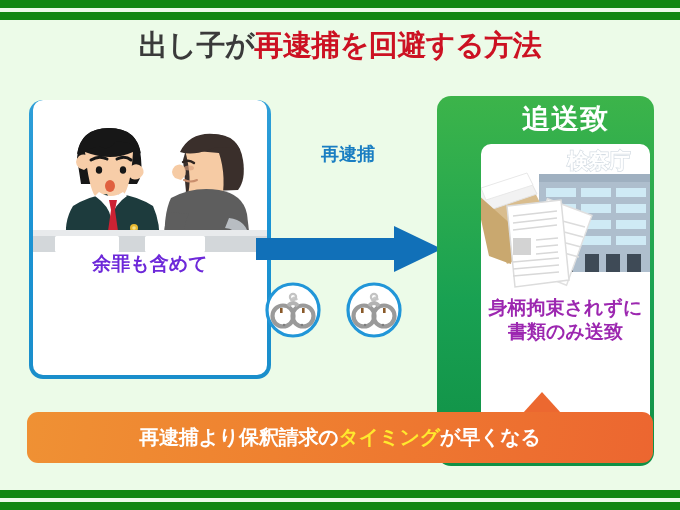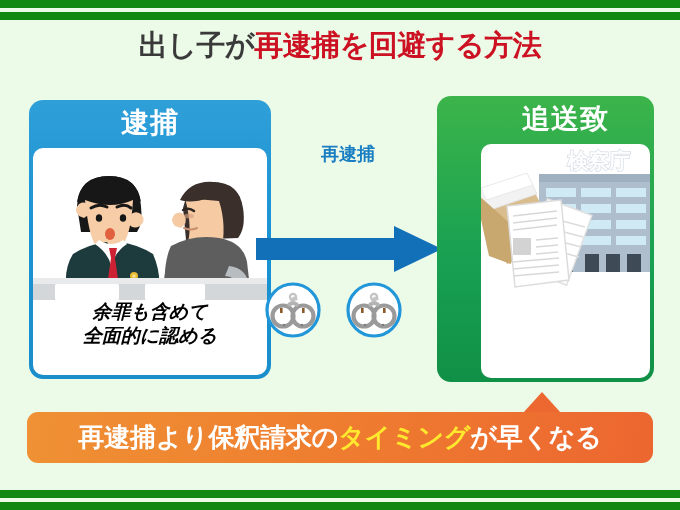--- a/index.html
+++ b/index.html
@@ -68,24 +68,24 @@
   .panel-caption {
     text-align: center;
     font-weight: bold;
     font-size: 19px;
     line-height: 1.25;
     white-space: nowrap;
   }
 
   
   .panel-left  { left: 29px; top: 100px; width: 242px; height: 279px; background: linear-gradient(180deg,#2f9fd8 0%,#1b93d4 45%,#1a8ecb 100%); }
-  .panel-left .panel-caption { color: #000000; font-style: italic; }
-
-  
-  .panel-right { left: 437px; top: 96px; width: 217px; height: 286px; background: linear-gradient(180deg,#3cb44a 0%,#19a152 55%,#109046 100%); padding-left: 40px; }
+  .panel-left .panel-caption { color: #6d28d9; }
+
+  
+  .panel-right { left: 437px; top: 96px; width: 217px; height: 370px; background: linear-gradient(180deg,#3cb44a 0%,#19a152 55%,#109046 100%); padding-left: 40px; }
   .panel-right .panel-caption { color: #9c27b0; }
 
   
   .arrow-label {
     position: absolute;
     left: 262px; top: 143px; width: 172px;
     text-align: center;
     color: #1a7ec2;
     font-weight: bold;
     font-size: 18px;
@@ -112,42 +112,41 @@
     position: absolute;
     left: 523px; top: 392px;
     width: 0; height: 0;
     border-left: 19px solid transparent;
     border-right: 19px solid transparent;
     border-bottom: 21px solid #ec6830;
   }
   .banner-text {
     color: #ffffff;
     font-weight: bold;
-    font-size: 26px;
+    font-size: 20px;
     white-space: nowrap;
     letter-spacing: -0.2px;
   }
   .banner-text .hl { color: #ffe92e; }
 
   svg { display: block; }
 </style>
 </head>
 <body>
 
 <div class="bar bar-top-1"></div>
 <div class="bar bar-top-2"></div>
 <div class="bar bar-bot-1"></div>
 <div class="bar bar-bot-2"></div>
 
 <div class="title">
   <span>出し子が</span><span class="accent">再逮捕を回避する方法</span>
 </div>
 
 <div class="panel panel-left">
-  <div class="panel-head">逮捕</div>
   <div class="panel-body">
 
     <svg width="234" height="152" viewBox="0 0 234 152">
 
       <g>
         <path d="M150 60 q6 -26 30 -26 q26 0 30 26 q3 20 -5 30 l-52 2 z" fill="#3a2f2b"></path>
         <path d="M142 78 q-6 -6 0 -12 q6 -4 10 2 q3 7 -4 12 z" fill="#f6cba4"></path>
         <path d="M152 50 q8 30 2 48 q-2 8 4 10 l30 -3 q6 -28 -2 -52 z" fill="#f6cba4"></path>
         <path d="M147 52 q10 -20 34 -18 q20 2 26 16 q-18 -6 -32 0 q-16 6 -28 2 z" fill="#3a2f2b"></path>
         <ellipse cx="156" cy="68" rx="5" ry="2.5" fill="#d9a07e" opacity="0.65"></ellipse>
@@ -185,21 +184,20 @@
       <g>
         <rect x="0" y="134" width="234" height="18" fill="#d3d7da"></rect>
         <rect x="0" y="130" width="234" height="6" fill="#e8eaec"></rect>
         <rect x="22" y="136" width="64" height="16" rx="1.5" fill="#ffffff"></rect>
         <rect x="112" y="136" width="60" height="16" rx="1.5" fill="#ffffff"></rect>
       </g>
     </svg>
 
     <div class="panel-caption">
       <div>余罪も含めて</div>
-      <div>全面的に認める</div>
     </div>
   </div>
 </div>
 
 <div class="arrow-label">
   <div>再逮捕</div>
 </div>
 
 <div class="arrow-wrap">
   <svg width="186" height="46" viewBox="0 0 186 46">
@@ -306,20 +304,24 @@
           <path d="M75 96 l22 -2"></path>
             <path d="M75 103 l22 -2"></path>
             <path d="M75 110 l22 -2"></path>
           <path d="M52 118 l46 -4"></path>
             <path d="M52 125 l46 -4"></path>
             <path d="M52 132 l46 -4"></path>
         </g>
       </g>
     </svg>
 
+    <div class="panel-caption">
+      <div>身柄拘束されずに</div>
+      <div>書類のみ送致</div>
+    </div>
   </div>
 </div>
 
 <div class="banner-notch"></div>
 <div class="banner">
   <div class="banner-text">
     <span>再逮捕より保釈請求の</span><span class="hl">タイミング</span><span>が早くなる</span>
   </div>
 </div>
 

